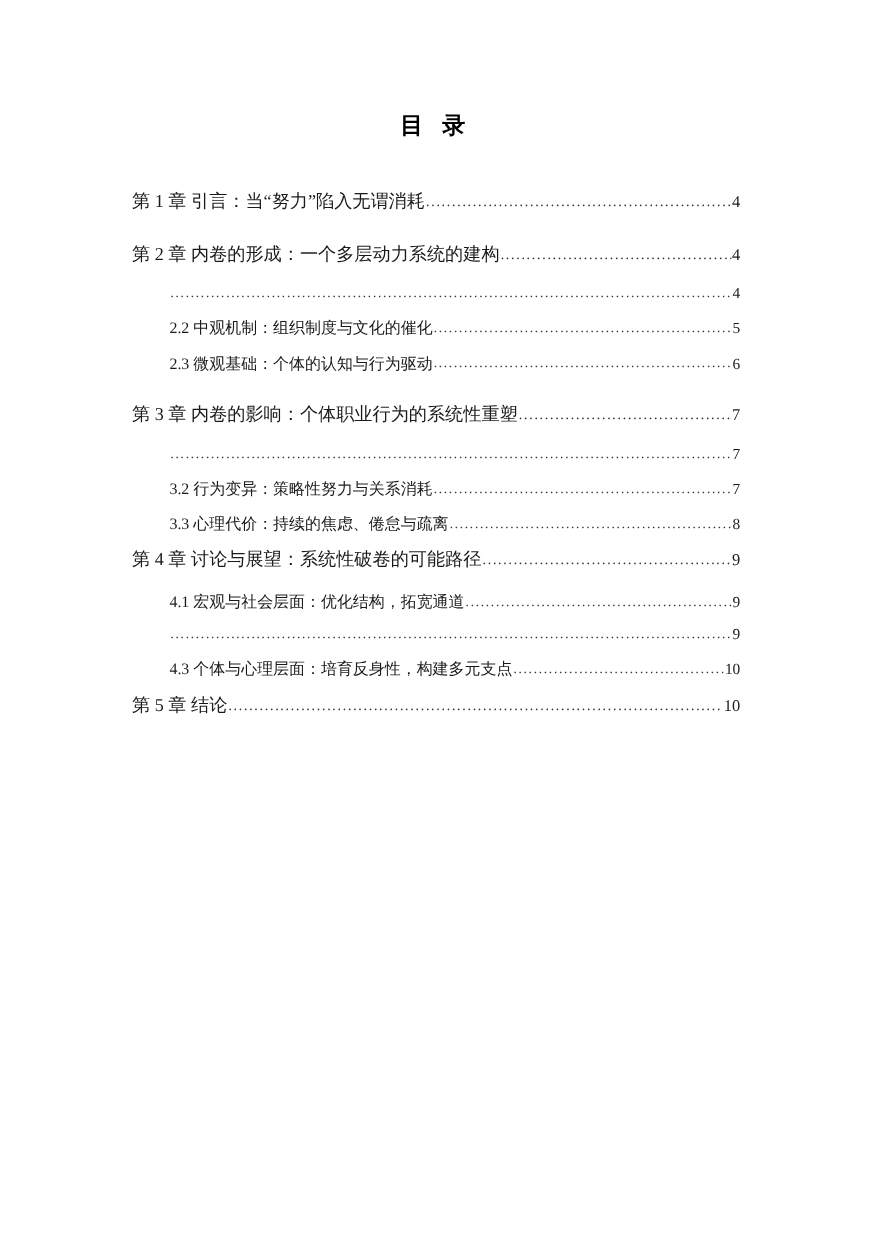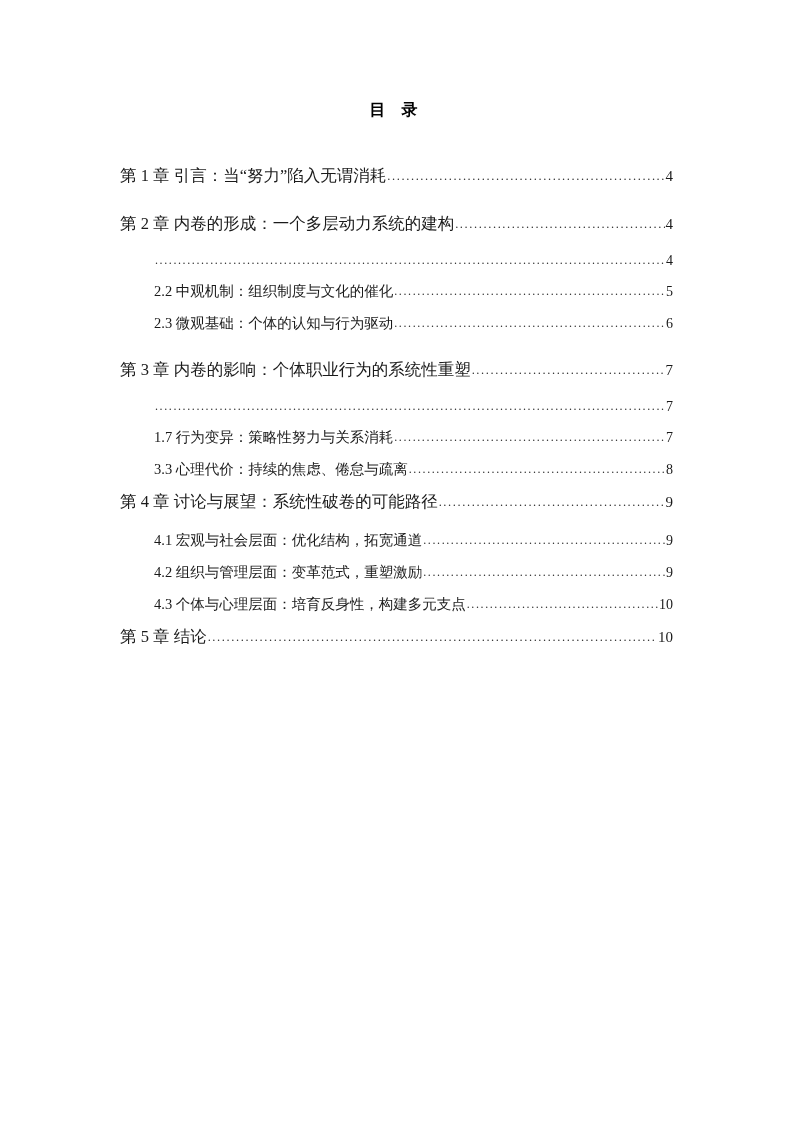--- a/index.html
+++ b/index.html
@@ -16,21 +16,21 @@
   .page {
     position: relative;
     width: 793px;
     height: 1122px;
     box-sizing: border-box;
     padding: 0;
     overflow: hidden;
   }
   .toc-title {
     text-align: center;
-    font-size: 16px;
+    font-size: 21px;
     font-weight: bold;
     letter-spacing: 6px;
     margin-top: 100px;
     margin-bottom: 0;
     color: #000000;
   }
   .toc {
     margin: 0 auto;
     width: 553px;
     padding-top: 44px;
@@ -136,21 +136,21 @@
       <span class="dots">.......................................................................................................................</span>
       <span class="page-num">7</span>
     </div>
 
     <div class="toc-entry lvl2">
       <span class="dots">.......................................................................................................................</span>
       <span class="page-num">7</span>
     </div>
 
     <div class="toc-entry lvl2">
-      <span class="label">1.7  行为变异：策略性努力与关系消耗</span>
+      <span class="label">3.2  行为变异：策略性努力与关系消耗</span>
       <span class="dots">.......................................................................................................................</span>
       <span class="page-num">7</span>
     </div>
 
     <div class="toc-entry lvl2 tight">
       <span class="label">3.3  心理代价：持续的焦虑、倦怠与疏离</span>
       <span class="dots">.......................................................................................................................</span>
       <span class="page-num">8</span>
     </div>
 
@@ -160,21 +160,20 @@
       <span class="page-num">9</span>
     </div>
 
     <div class="toc-entry lvl2">
       <span class="label">4.1  宏观与社会层面：优化结构，拓宽通道</span>
       <span class="dots">.......................................................................................................................</span>
       <span class="page-num">9</span>
     </div>
 
     <div class="toc-entry lvl2">
-      <span class="label">4.2  组织与管理层面：变革范式，重塑激励</span>
       <span class="dots">.......................................................................................................................</span>
       <span class="page-num">9</span>
     </div>
 
     <div class="toc-entry lvl2 tight">
       <span class="label">4.3  个体与心理层面：培育反身性，构建多元支点</span>
       <span class="dots">.......................................................................................................................</span>
       <span class="page-num">10</span>
     </div>
 

